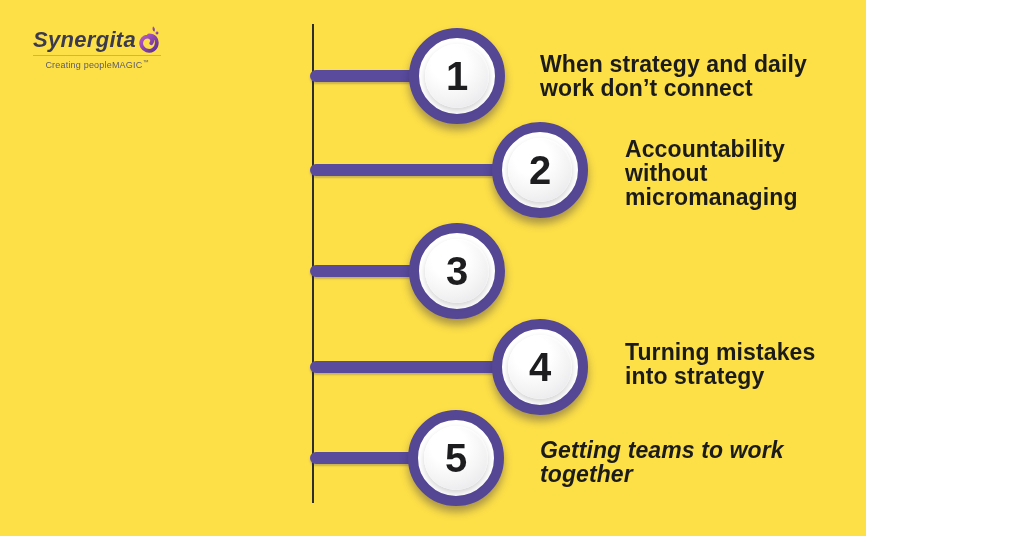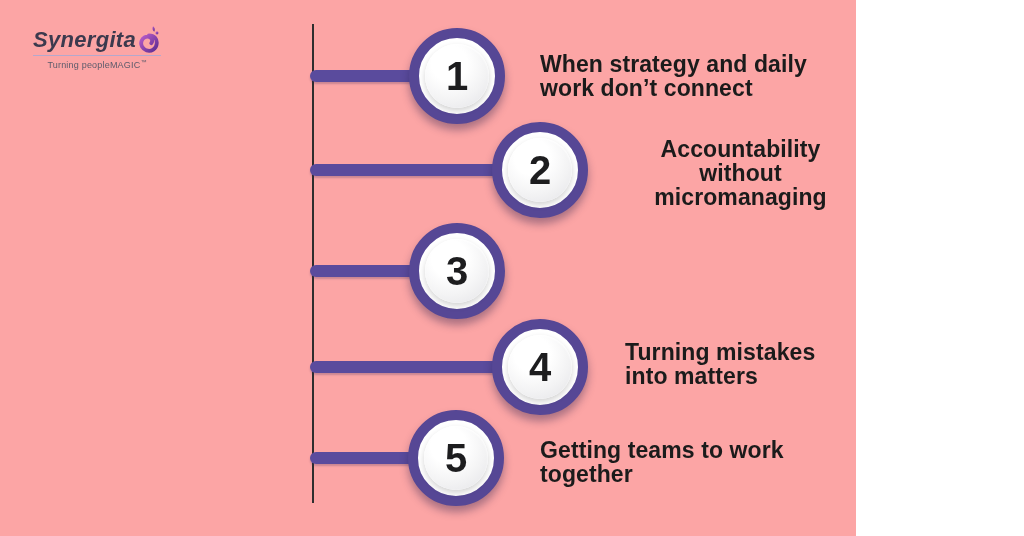--- a/index.html
+++ b/index.html
@@ -1,22 +1,23 @@
 <!DOCTYPE html>
 <html><head>
 <meta charset="utf-8">
 <style>
   html, body { margin: 0; padding: 0; background: #ffffff; }
   .canvas {
     position: relative;
     width: 856px;
     height: 536px;
-    background: #fca5a5;
+    background: #fde047;
     overflow: hidden;
     font-family: "Liberation Sans", sans-serif;
+    padding-left: 10px;
   }
 
   
   .logo { position: absolute; left: 33px; top: 24px; width: 128px; }
   .logo-row { display: flex; align-items: flex-end; }
   .brand {
     font-size: 22px;
     font-style: italic;
     font-weight: 600;
     color: #3c3a4e;
@@ -89,24 +90,24 @@
   .label {
     position: absolute;
     font-size: 23px;
     font-weight: bold;
     color: #1b1b1b;
     line-height: 24px;
     white-space: pre-line;
     letter-spacing: 0.1px;
   }
   .l1 { left: 540px; top: 52px;  }
-  .l2 { left: 625px; top: 137px; text-align: center; }
+  .l2 { left: 625px; top: 137px; }
   .l3 { left: 540px; top: 258px; }
   .l4 { left: 625px; top: 340px; }
-  .l5 { left: 540px; top: 438px; }
+  .l5 { left: 540px; top: 438px; font-style: italic; }
 </style>
 </head>
 <body>
 
 <div class="canvas">
 
   <div class="logo">
     <div class="logo-row">
       <span class="brand">Synergita</span>
       <svg class="swirl" viewBox="0 0 24 32" aria-hidden="true">
@@ -115,21 +116,21 @@
             <stop offset="0" stop-color="#b85cc9"></stop>
             <stop offset="1" stop-color="#5e2d92"></stop>
           </linearGradient>
         </defs>
         <path d="M13 12 C19 12 22 16 21.5 21 C21 27 15.5 30 10.5 28.5 C6 27 3.5 22.5 5 18 C6.3 14.3 10 12.6 13.4 13.8 C16.4 14.9 17.4 18.2 15.6 20.6" fill="none" stroke="url(#swg)" stroke-width="4.2" stroke-linecap="round"></path>
         <path d="M17.5 2 C19.5 3.5 20 6 18.8 8 C17 7 16.2 4.4 17.5 2 Z" fill="url(#swg)"></path>
         <circle cx="21.8" cy="9.5" r="1.6" fill="url(#swg)"></circle>
       </svg>
     </div>
     <div class="logo-rule"></div>
-    <div class="tagline"><span>Turning peopleMAGIC</span><sup>™</sup></div>
+    <div class="tagline"><span>Creating peopleMAGIC</span><sup>™</sup></div>
   </div>
 
   <div class="spine"></div>
 
   <div class="connector c1"></div>
   <div class="connector c2"></div>
   <div class="connector c3"></div>
   <div class="connector c4"></div>
   <div class="connector c5"></div>
 
@@ -157,17 +158,17 @@
     <div class="node-inner">
       <span class="num">5</span>
     </div>
   </div>
 
   <div class="label l1">When strategy and daily
 work don’t connect</div>
   <div class="label l2">Accountability without
 micromanaging</div>
   <div class="label l4">Turning mistakes
-into matters</div>
+into strategy</div>
   <div class="label l5">Getting teams to work
 together</div>
 
 </div>
 
 </body></html>

